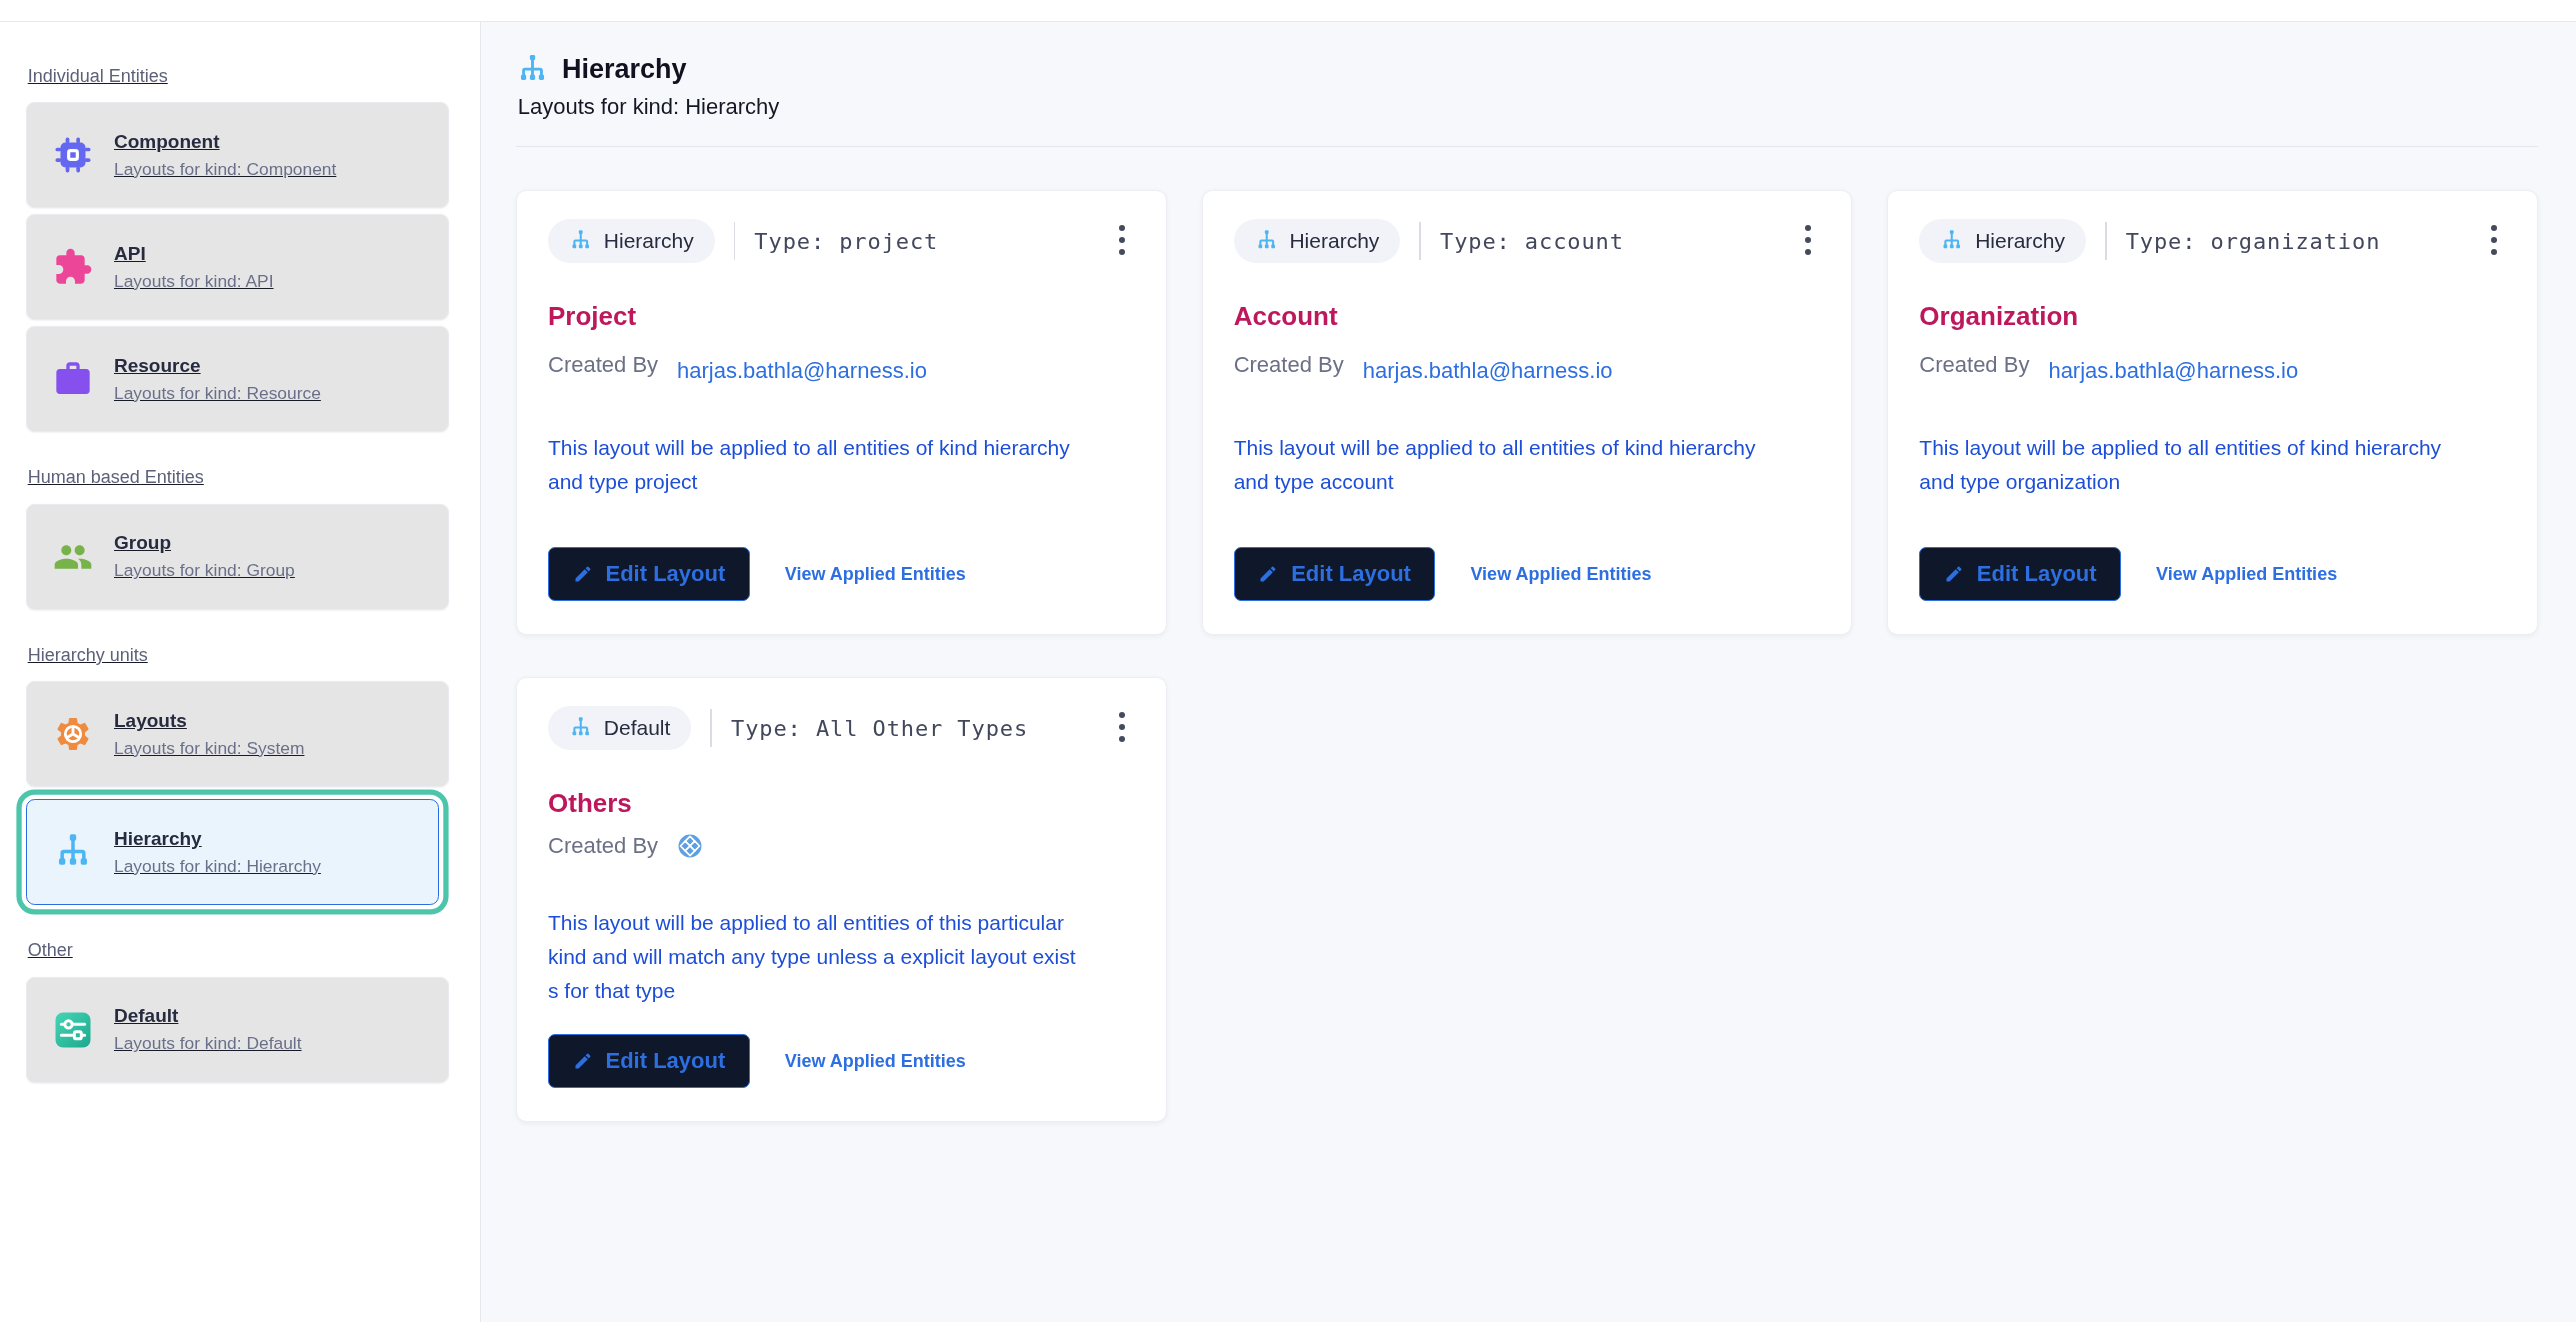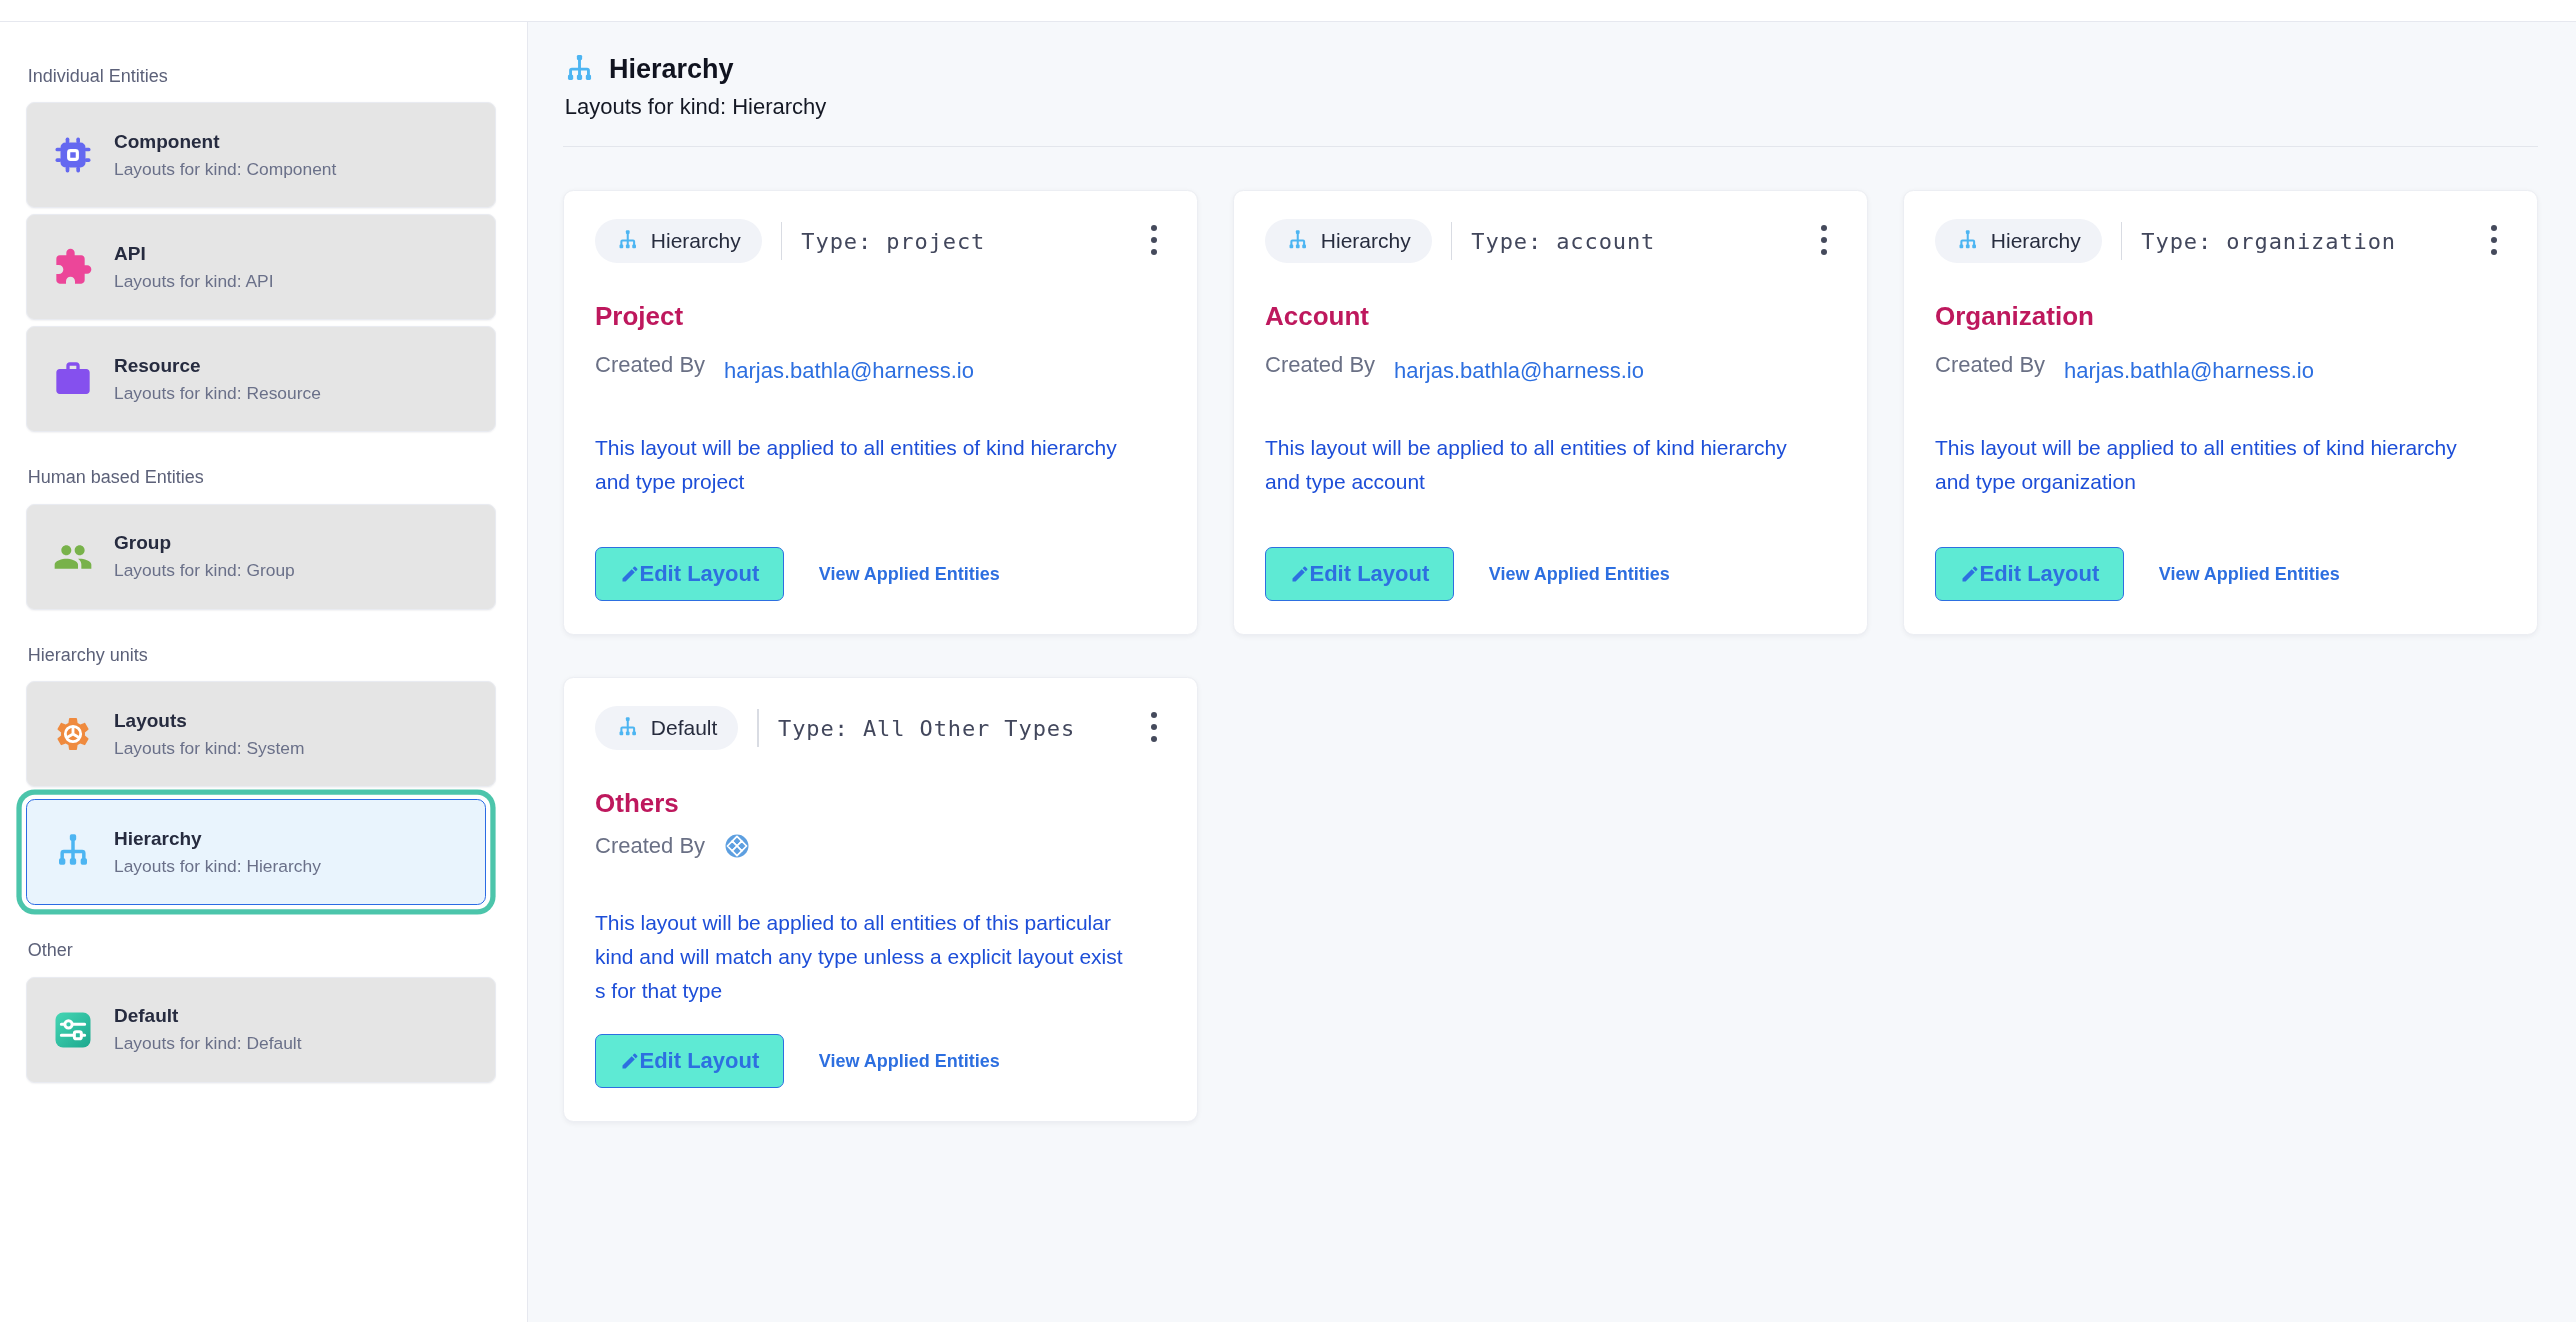--- a/index.html
+++ b/index.html
@@ -4,21 +4,21 @@
 <style>
   * { margin:0; padding:0; box-sizing:border-box; }
   html,body { width:100%; height:100%; }
   body { font-family:"Liberation Sans", sans-serif; background:#fff; color:#171b26; }
   .app { width:2576px; height:1323px; display:flex; flex-direction:column; overflow:hidden; background:#fff; }
 
   .topstrip { height:22px; background:#fff; border-bottom:0.9px solid #e6e8ef; flex:0 0 auto; }
   .content { flex:1; display:flex; min-height:0; }
 
   
-  .sidebar { width:528px; flex:0 0 auto; background:#fff; border-right:0.9px solid #e6e8ef; padding:22.6px 31px 21px 26px; overflow:hidden; }
+  .sidebar { width:481px; flex:0 0 auto; background:#fff; border-right:0.9px solid #e6e8ef; padding:22.6px 31px 21px 26px; overflow:hidden;text-decoration:underline; }
   .section-label { font-size:18px; font-weight:500; color:#5c6179; margin:35px 0 15.6px 1.7px; }
   .sidebar .section:first-child .section-label { margin-top:21px; }
   .side-card { display:flex; align-items:center; gap:21px; background:#e5e5e5; border:0.9px solid #e9ebf1; border-radius:8.7px; height:106px; padding:0 21px 0 26px; margin-bottom:6px; box-shadow:0 0.9px 1.7px rgba(16,24,40,.05); cursor:pointer; }
   .side-card .icon { width:40px; height:40px; flex:0 0 auto; }
   .side-card .icon svg { width:100%; height:100%; display:block; }
   .side-title { font-size:19px; font-weight:600; color:#262b3f; margin-bottom:6px; }
   .side-sub { font-size:17.4px; color:#6a7089; }
   .side-card.selected { background:#e9f4fd; border:1.7px solid #2b6be4; margin:12px 10.4px 31px 0; box-shadow:0 0 0 4.3px #ffffff, 0 0 0 9.6px #4cc5ab; }
 
   
@@ -40,21 +40,21 @@
   .type { font-family:"DejaVu Sans Mono", monospace; font-size:22px; color:#42475c; letter-spacing:0.9px; }
   .kebab { position:absolute; top:28px; right:35px; display:flex; flex-direction:column; align-items:center; gap:6px; padding:5.2px; cursor:pointer; background:none; border:none; }
   .kebab .dot { width:6px; height:6px; border-radius:50%; background:#454a5c; }
   .card-title { font-size:26px; font-weight:700; color:#be185d; margin-top:38px; }
   .created { display:flex; align-items:center; gap:19px; font-size:22px; color:#6a7085; margin-top:14px; }
   .created a { color:#2d6fe0; text-decoration:none; cursor:pointer;margin-top:12px; }
   .creator-icon { width:26px; height:26px; }
   .creator-icon svg { width:100%; height:100%; display:block; }
   .desc { font-size:21px; color:#1d4ed8; line-height:34px; margin-top:47px; white-space:pre-line; }
   .actions { margin-top:auto; display:flex; align-items:center; gap:35px; }
-  .edit-btn { display:inline-flex; align-items:center; height:54px; padding:0 23.5px; background:#5eead4; border:1.7px solid #2d6fe0; border-radius:7px; color:#2d6fe0; font-size:22px; font-weight:600; font-family:inherit; cursor:pointer; }
+  .edit-btn { display:inline-flex; align-items:center; gap:13px; height:54px; padding:0 23.5px; background:#0f172a; border:1.7px solid #2d6fe0; border-radius:7px; color:#2d6fe0; font-size:22px; font-weight:600; font-family:inherit; cursor:pointer; }
   .edit-btn svg { width:20px; height:20px; }
   .view-link { color:#2d6fe0; font-size:18px; font-weight:600; text-decoration:none; cursor:pointer; }
 </style>
 </head>
 <body>
 
 <div class="app">
   <div class="topstrip"></div>
   <div class="content">
 

